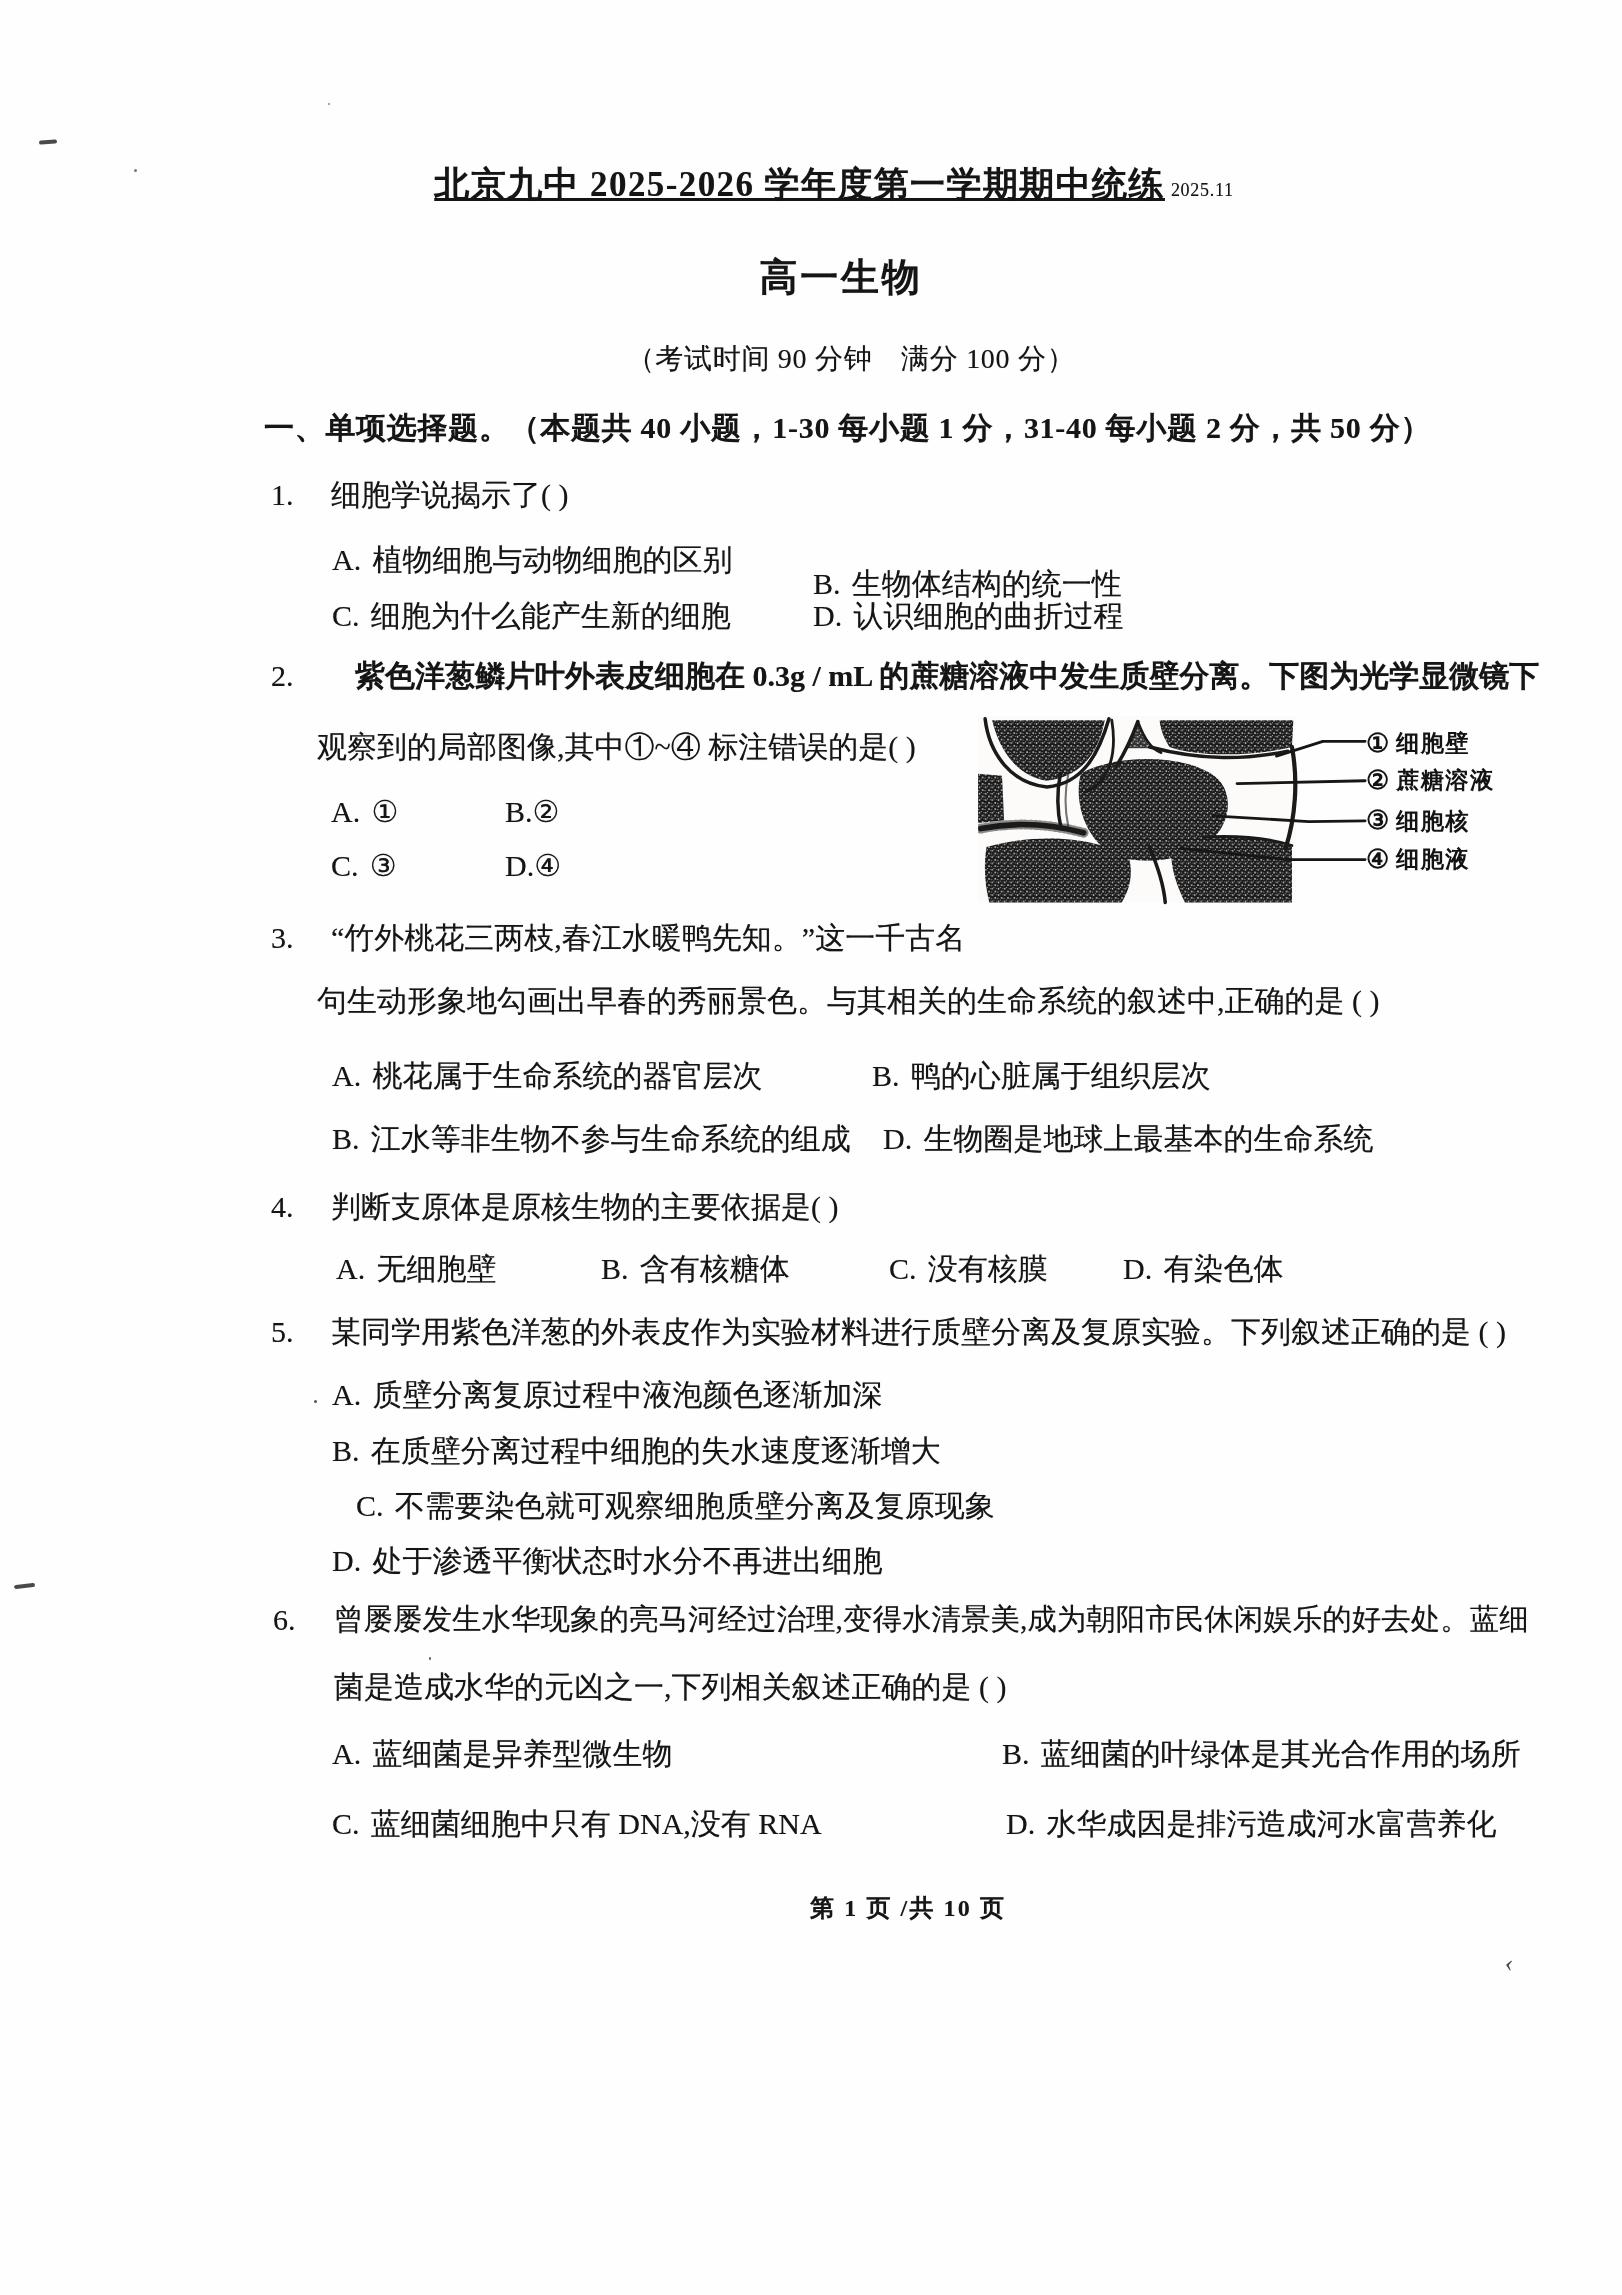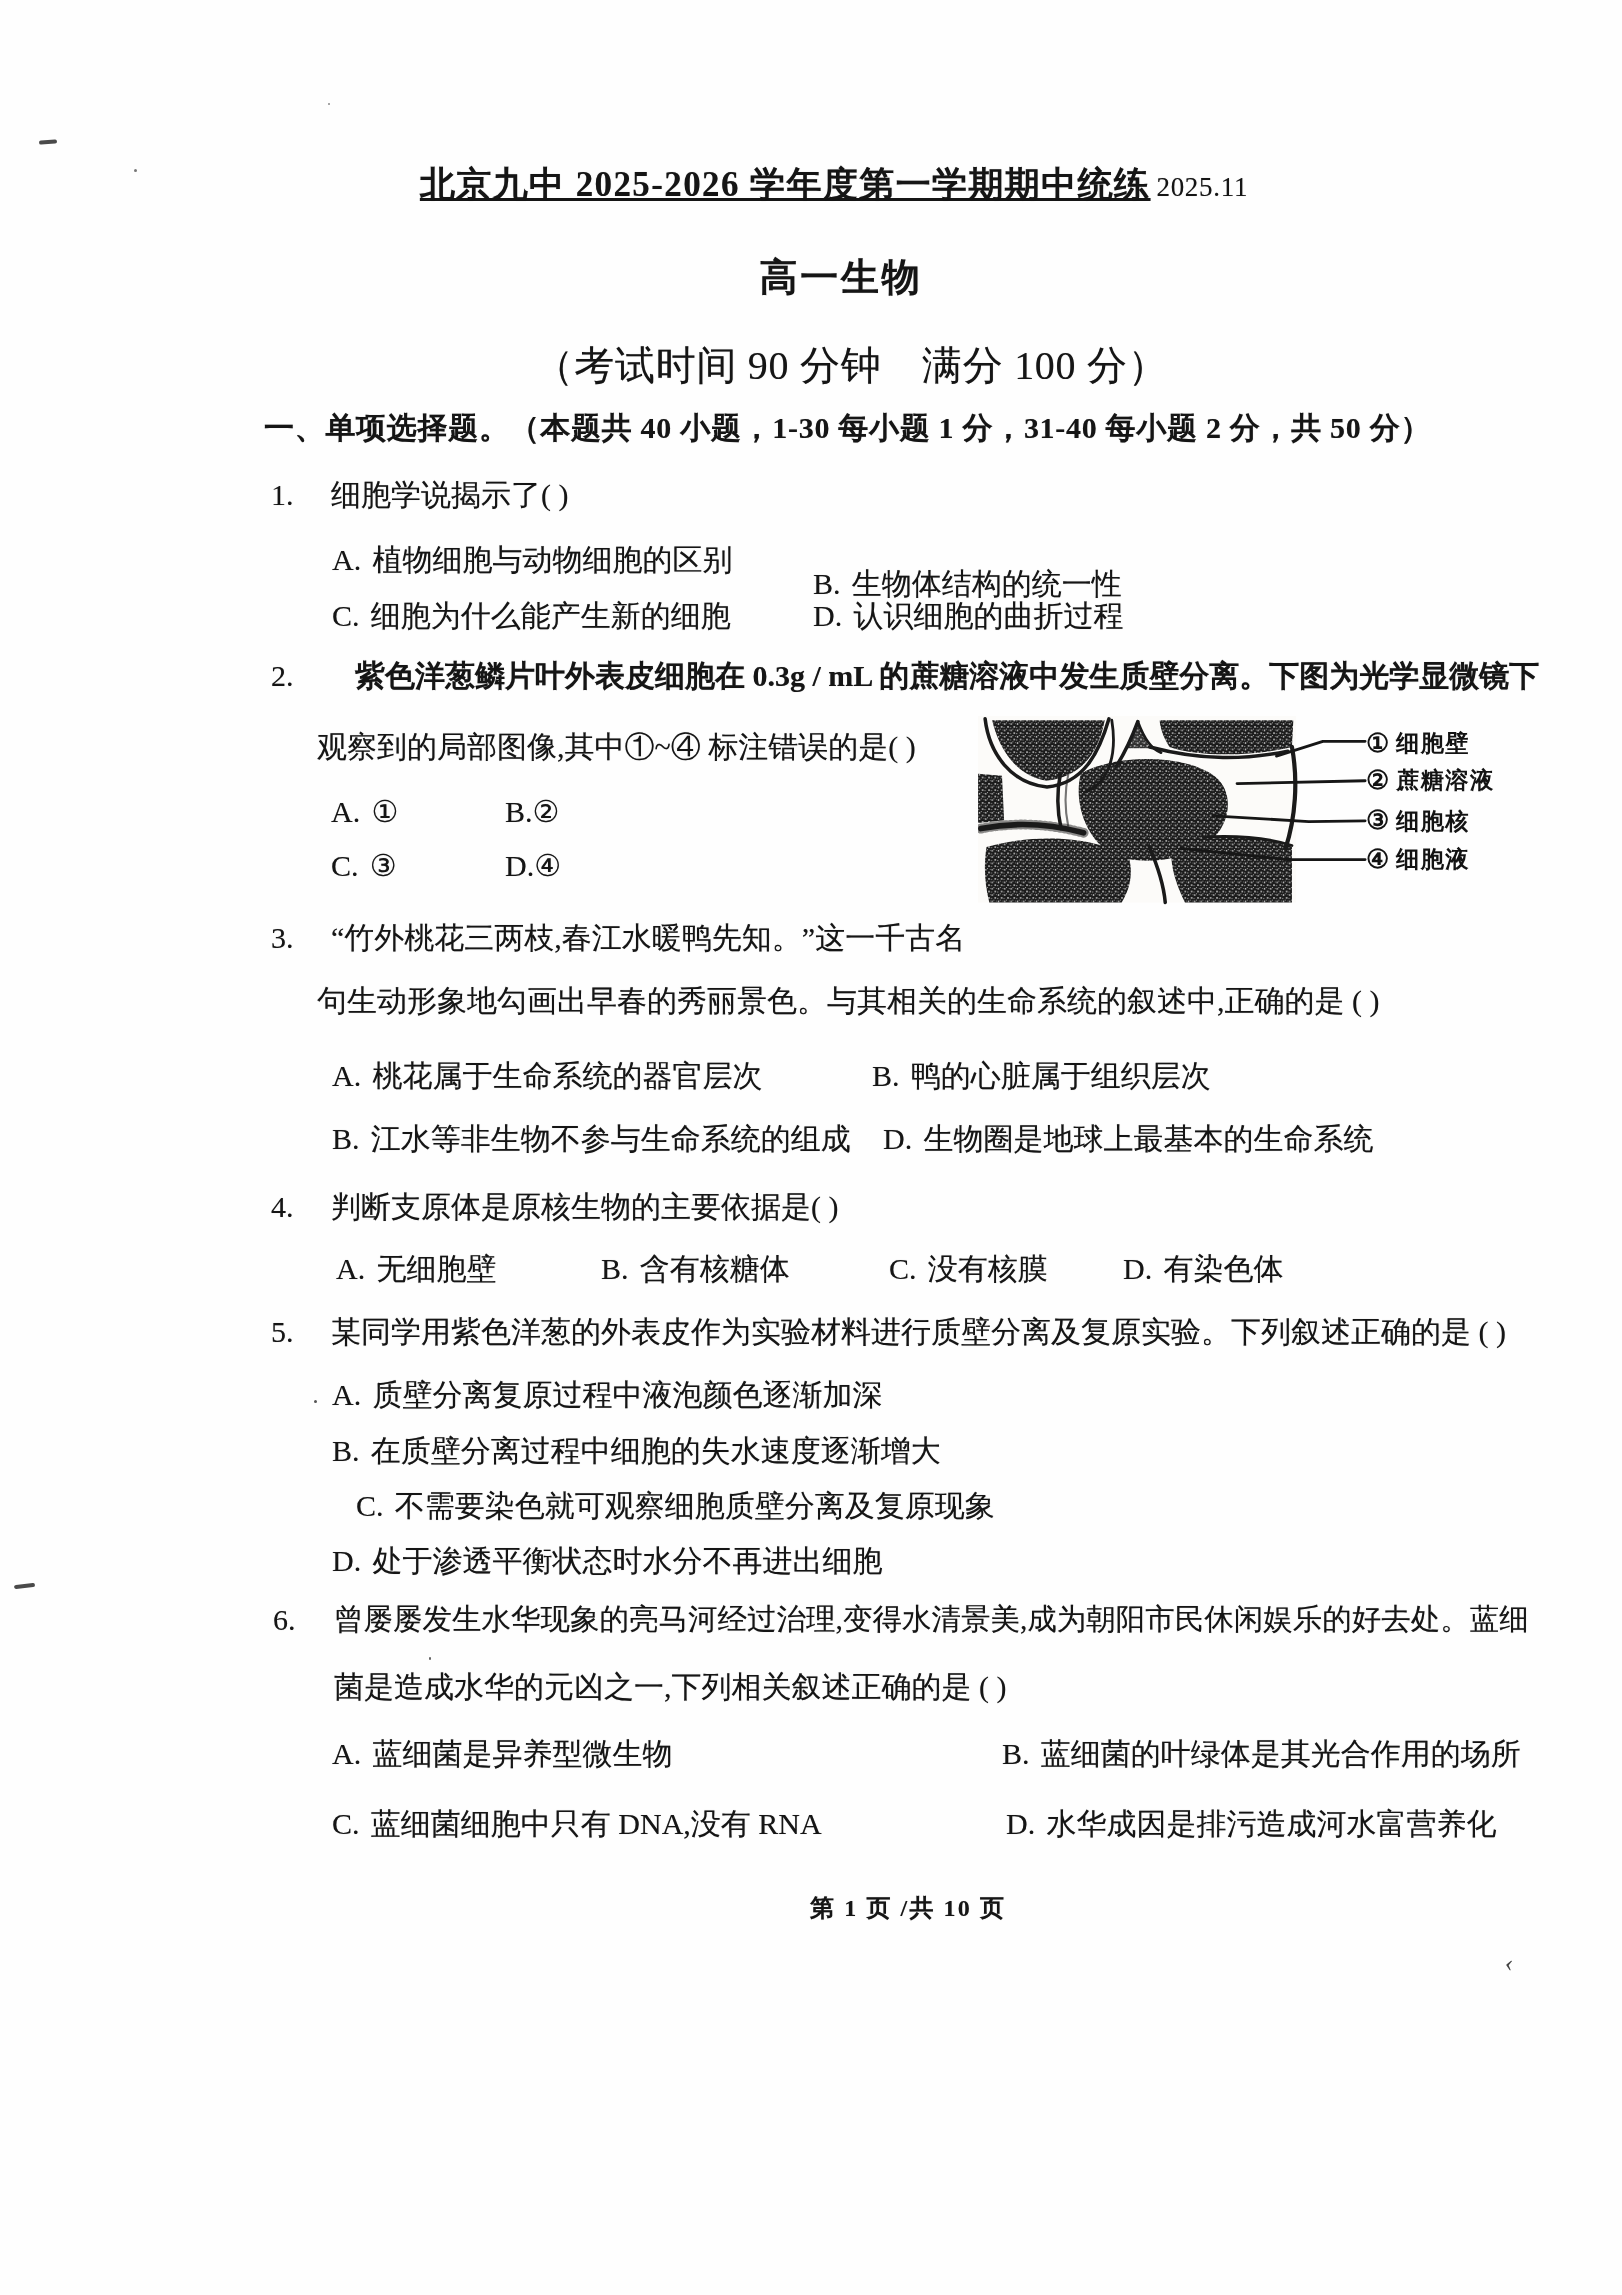--- a/index.html
+++ b/index.html
@@ -14,23 +14,23 @@
   }
   .line{
     position:absolute;
     white-space:nowrap;
     font-size:30px;
     line-height:1.1;
     text-shadow:0 0 0.7px rgba(20,20,20,.45);
   }
   .center{transform:translateX(-50%);}
   .title-main{font-size:35px;font-weight:bold;letter-spacing:1.4px;text-decoration:underline;}
-  .title-date{font-size:27px;font-weight:normal;margin-left:6px;letter-spacing:0.7px;}
+  .title-date{font-size:18px;font-weight:normal;margin-left:6px;letter-spacing:0.7px;}
   .subtitle{font-size:38px;font-weight:bold;letter-spacing:2.8px;}
-  .examinfo{font-size:40px;letter-spacing:0.7px;}
+  .examinfo{font-size:28px;letter-spacing:0.7px;}
   .section{font-size:30px;font-weight:bold;letter-spacing:0.7px;}
   .opt-text{margin-left:11.3px;}
   .footer{font-size:24px;font-weight:bold;letter-spacing:2.1px;}
   .speck{position:absolute;background:#4a4a4a;border-radius:2.1px;}
   .mark{position:absolute;color:#444;font-size:25px;}
   svg text{font-family:"Liberation Serif","DejaVu Serif",serif;}
   .cnum{font-size:37px;fill:#131313;font-weight:bold;}
   .clabel{font-size:33px;fill:#131313;font-weight:bold;letter-spacing:2px;}
 </style>
 </head>

